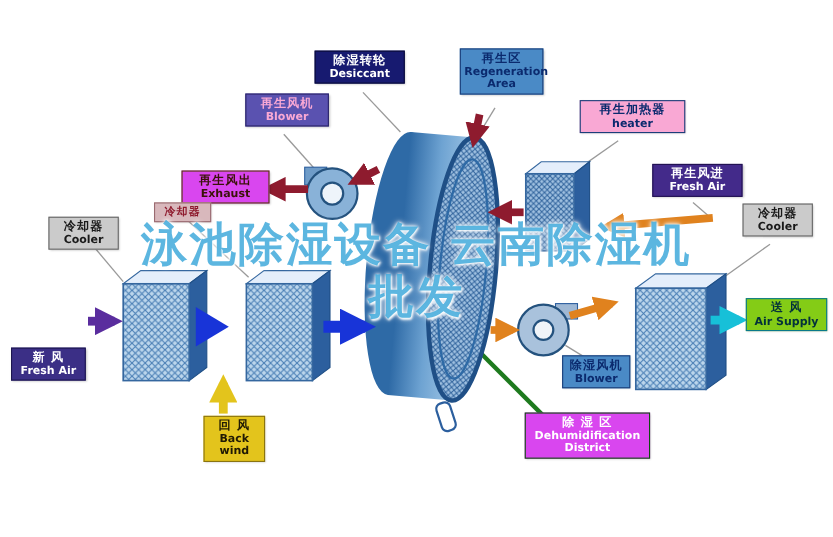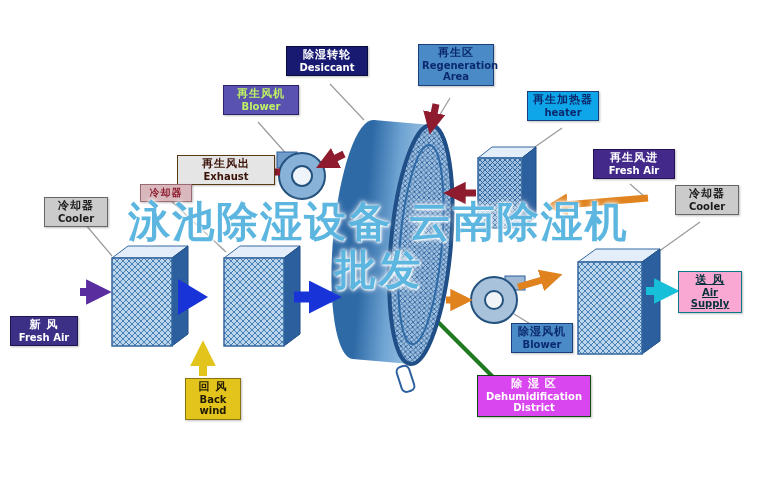--- a/index.html
+++ b/index.html
@@ -10,31 +10,31 @@
   .stage svg{position:absolute;left:0;top:0;z-index:10;}
   .lbl{
     position:absolute;z-index:20;border:1px solid #333;text-align:center;
     padding:2px 3px;box-sizing:border-box;line-height:1.15;
     box-shadow:1px 1px 2px rgba(0,0,0,0.25);
   }
   .lbl .zh{display:block;font-size:11px;font-weight:bold;letter-spacing:1px;}
   .lbl .en{display:block;font-size:10px;font-weight:bold;}
   .lbl-desiccant{left:286px;top:46px;width:82px;background:#171a70;color:#fff;border-color:#0a0c3a;}
   .lbl-regen-area{left:418px;top:44px;width:76px;background:#4a8ac6;color:#0b2a6e;border-color:#1b3f7a;}
-  .lbl-regen-blower{left:223px;top:85px;width:76px;background:#5a52b0;color:#bef264;border-color:#2a2468;}
-  .lbl-heater{left:527px;top:91px;width:72px;background:#0ea5e9;color:#0b2a6e;border-color:#1b3f7a;}
-  .lbl-exhaust{left:165px;top:155px;width:98px;background:#e5e5e5;color:#3a1208;border-color:#5a3a10;margin-left:12px;}
+  .lbl-regen-blower{left:223px;top:85px;width:76px;background:#5a52b0;color:#f9a8d4;border-color:#2a2468;}
+  .lbl-heater{left:527px;top:91px;width:96px;background:#f9a8d4;color:#0b2a6e;border-color:#1b3f7a;}
+  .lbl-exhaust{left:165px;top:155px;width:80px;background:#d946ef;color:#3a1208;border-color:#5a3a10;}
   .lbl-cooler-left{left:44px;top:197px;width:64px;background:#cbcbcb;color:#1a1a1a;border-color:#666;}
   .lbl-cooler-small{left:140px;top:184px;width:52px;background:#d8b8bc;color:#8e1b2e;border-color:#9a6a70;}
   .lbl-cooler-small .zh{font-size:10px;}
   .lbl-fresh-air-left{left:10px;top:276px;width:68px;background:#3b2f86;color:#fff;border-color:#1d1650;margin-top:40px;}
   .lbl-back-wind{left:185px;top:378px;width:56px;background:#e3c41c;color:#201a04;border-color:#8a7410;}
   .lbl-regen-fresh-air{left:593px;top:149px;width:82px;background:#432a8a;color:#fff;border-color:#221252;}
   .lbl-cooler-right{left:675px;top:185px;width:64px;background:#cbcbcb;color:#1a1a1a;border-color:#666;}
-  .lbl-air-supply{left:678px;top:271px;width:64px;background:#f9a8d4;color:#04323a;border-color:#0a7a8a;padding:2px 2px;text-decoration:underline;}
+  .lbl-air-supply{left:678px;top:271px;width:74px;background:#84cc16;color:#04323a;border-color:#0a7a8a;padding:2px 2px;}
   .lbl-dehumid-blower{left:511px;top:323px;width:62px;background:#4a8ac6;color:#0b2a6e;border-color:#1b3f7a;}
   .lbl-dehumid-district{left:477px;top:375px;width:114px;background:#d946ef;color:#fff;border-color:#0f4d0f;}
   .watermark{
     position:absolute;left:0;right:0;top:198px;z-index:50;text-align:center;
     font-weight:bold;color:rgba(63,169,219,0.85);pointer-events:none;
     text-shadow:0 0 3px #fff,0 0 6px #fff,1px 1px 2px rgba(255,255,255,0.9);
     line-height:1.15;letter-spacing:2px;
   }
   .watermark .wm1{display:block;font-size:42px;}
   .watermark .wm2{display:block;font-size:42px;}

